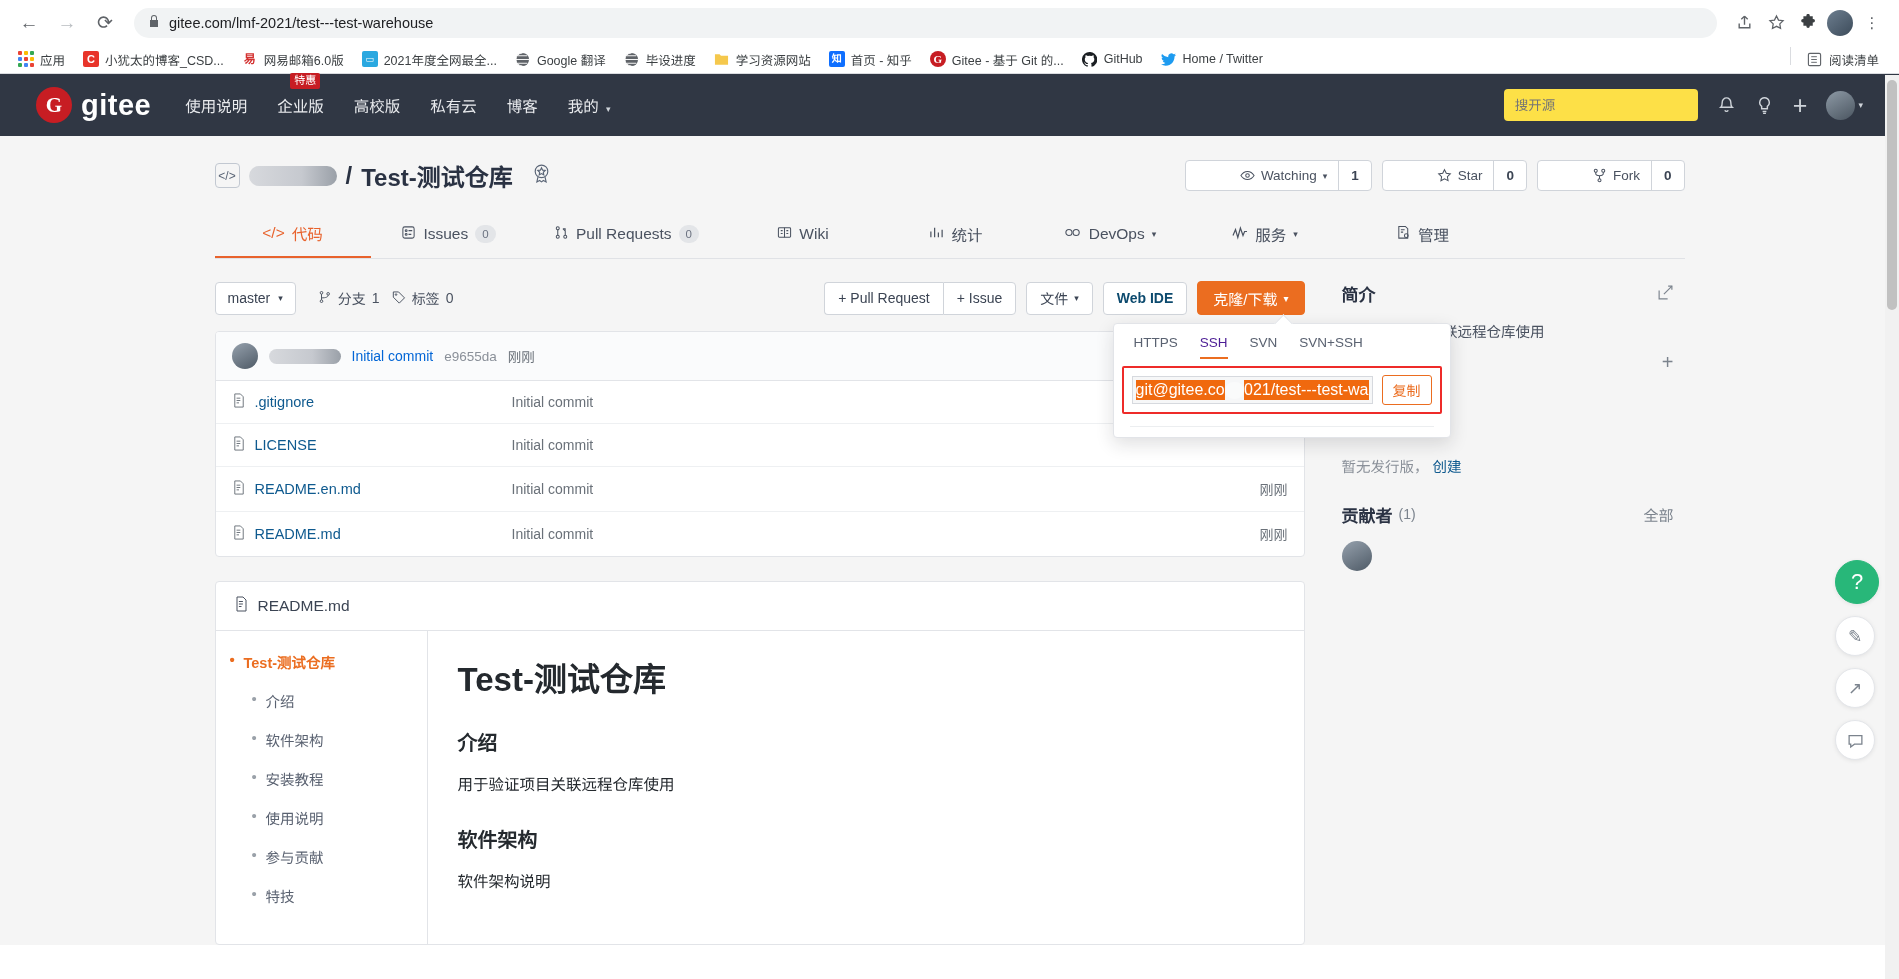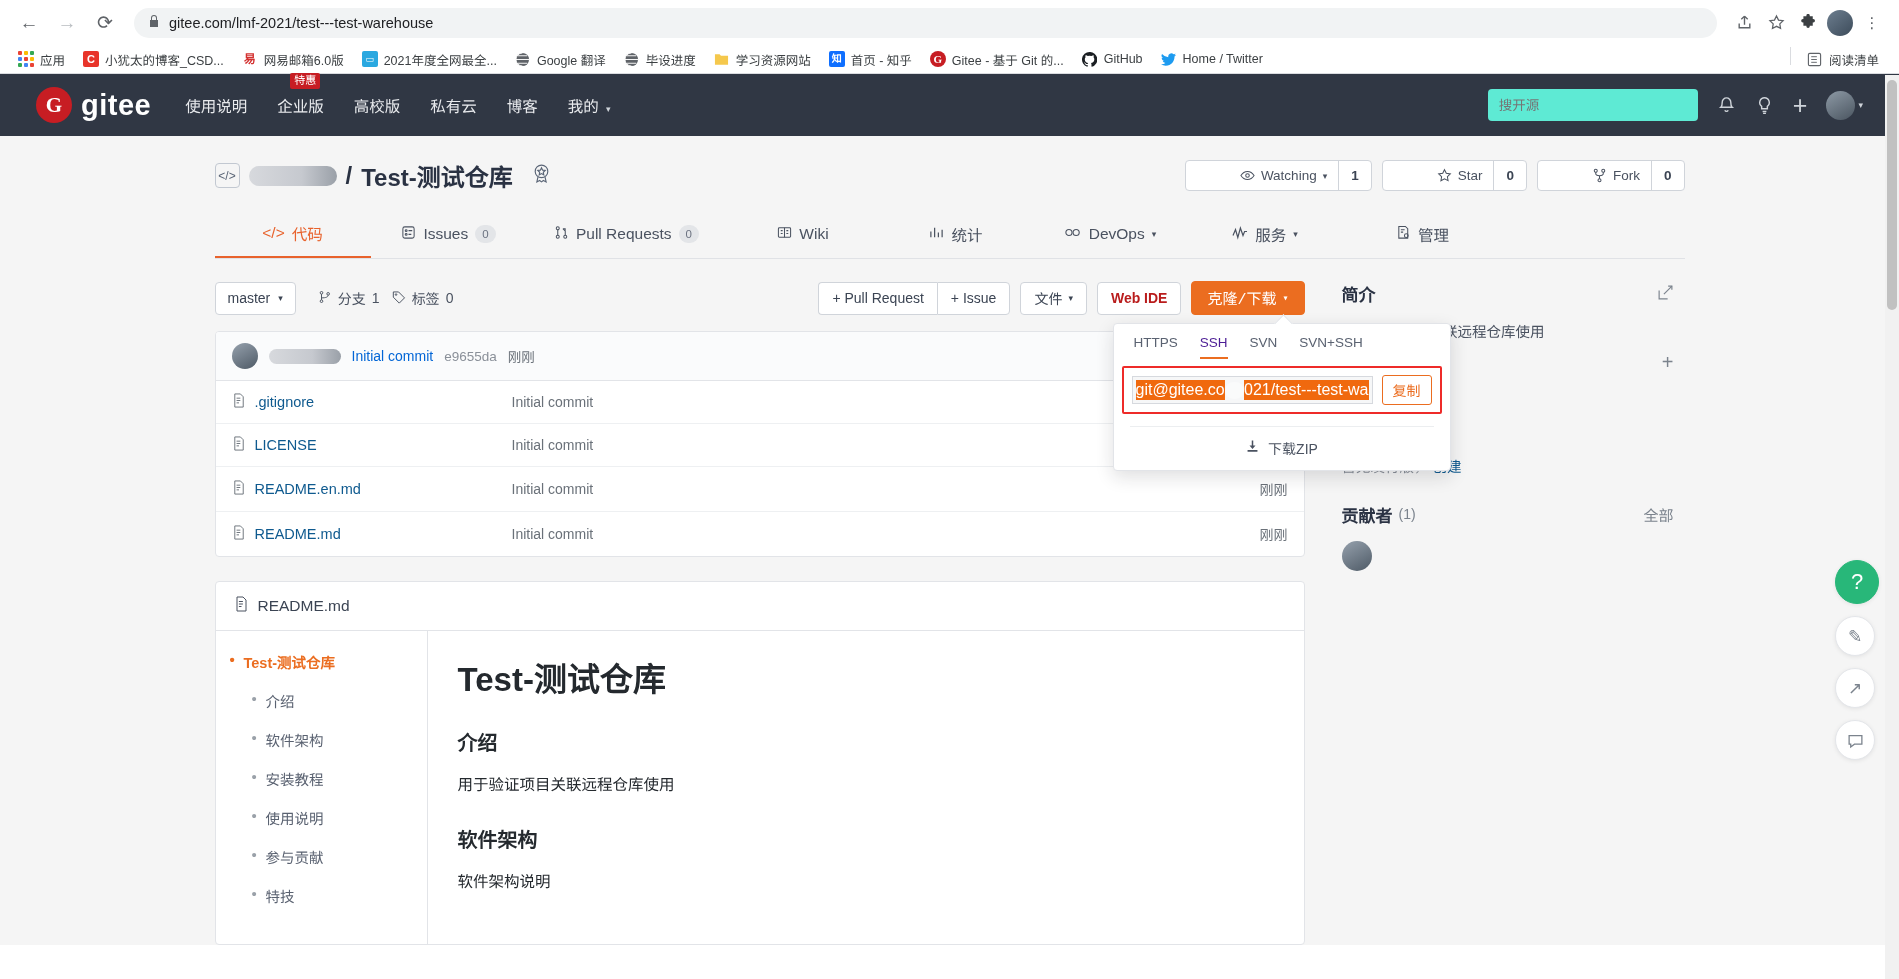--- a/index.html
+++ b/index.html
@@ -80,21 +80,21 @@
   .logo-text { font-size:29px; font-weight:bold; letter-spacing:.5px; color:#fff;}
   .gn-items { display:flex; align-items:center; gap:30px; }
   .gn-item { position:relative; font-size:15.5px; color:#e8eaed; cursor:pointer; white-space:nowrap;}
   .gn-badge {
     position:absolute; top:-21px; left:13px;
     background:#c71d23; color:#fff; font-size:11px; border-radius:2px;
     padding:1px 4px; line-height:1.25; white-space:nowrap;
   }
   .gn-right { margin-left:auto; display:flex; align-items:center; gap:19px;}
   .gn-search {
-    width:210px; height:32px; border-radius:4px; background:#5eead4; border:none;
+    width:194px; height:32px; border-radius:4px; background:#fde047; border:none;
     padding:0 11px; font-size:13.5px; color:#333; outline:none;
     font-family:"Liberation Sans",sans-serif;
   }
   .gn-ic { color:#cfd4da; font-size:18px; cursor:pointer; display:flex; align-items:center; }
   .gn-avatar {
     width:29px;height:29px;border-radius:50%;
     background:linear-gradient(150deg,#8e9aa6,#4a5560);
     cursor:pointer;
   }
   .gn-caret { color:#cfd4da; font-size:9px; margin-left:3px;}
@@ -144,22 +144,22 @@
   }
   .meta-link { display:flex; align-items:center; gap:6px; font-size:14px; color:#4a5260; margin-left:22px; cursor:pointer;}
   .tb-right { margin-left:auto; display:flex; align-items:center; gap:10px; }
   .btn {
     height:33px; border:1px solid #d0d4da; background:#fff; border-radius:4px;
     display:flex; align-items:center; gap:6px; padding:0 13px; font-size:14px; color:#3b4453; cursor:pointer;
   }
   .btn-pair-wrap { display:flex; }
   .btn-pair-wrap .btn:first-child { border-radius:4px 0 0 4px; border-right:none;}
   .btn-pair-wrap .btn:last-child { border-radius:0 4px 4px 0;}
-  .btn.strong { font-weight:bold; color:#b91c1c;text-align:center; }
-  .btn.primary { background:#eb6d20; border-color:#eb6d20; color:#fff; font-size:15px; padding:0 15px; height:34px;font-family:Liberation Mono, monospace; }
+  .btn.strong { font-weight:bold; color:#0c4a6e;text-align:center; }
+  .btn.primary { background:#eb6d20; border-color:#eb6d20; color:#fff; font-size:15px; padding:0 15px; height:34px; }
 
   
   .clone-pop {
     position:absolute; top:42px; right:-146px; width:338px; background:#fff;
     border:1px solid #e2e4e8; border-radius:4px; box-shadow:0 6px 18px rgba(27,31,35,.14);
     z-index:60; padding:0 0 10px 0;
   }
   .clone-pop:before {
     content:""; position:absolute; top:-7px; right:160px; width:12px; height:12px;
     background:#fff; border-left:1px solid #e2e4e8; border-top:1px solid #e2e4e8;
@@ -646,29 +646,20 @@
             </div>
             <div class="clone-url-row">
               <div class="clone-url">
                 <span class="sel">git@gitee.co</span>
                   <span class="sel blur-in"></span>
                   <span class="sel">021/test---test-wa</span>
               </div>
               <div class="copy-btn">复制</div>
             </div>
             <div class="clone-divider"></div>
-            <div class="dl-zip">
-              <span>
-                <svg width="15" height="15" viewBox="0 0 16 16" fill="#4a5260">
-                    <path d="M7.2 1.5h1.6v5.3h2.4L8 10.6 4.8 6.8h2.4z"></path>
-                    <rect x="2.6" y="11.8" width="10.8" height="1.7" rx=".5"></rect>
-                  </svg>
-              </span>
-              <span>下载ZIP</span>
-            </div>
           </div>
         </div>
 
         <div class="filelist">
           <div class="commit-row">
             <span class="av-sm"></span>
             <span class="redact" style="width:72px;height:15px"></span>
             <span class="commit-msg">Initial commit</span>
             <span class="sha">e9655da</span>
             <span class="ts">刚刚</span>

